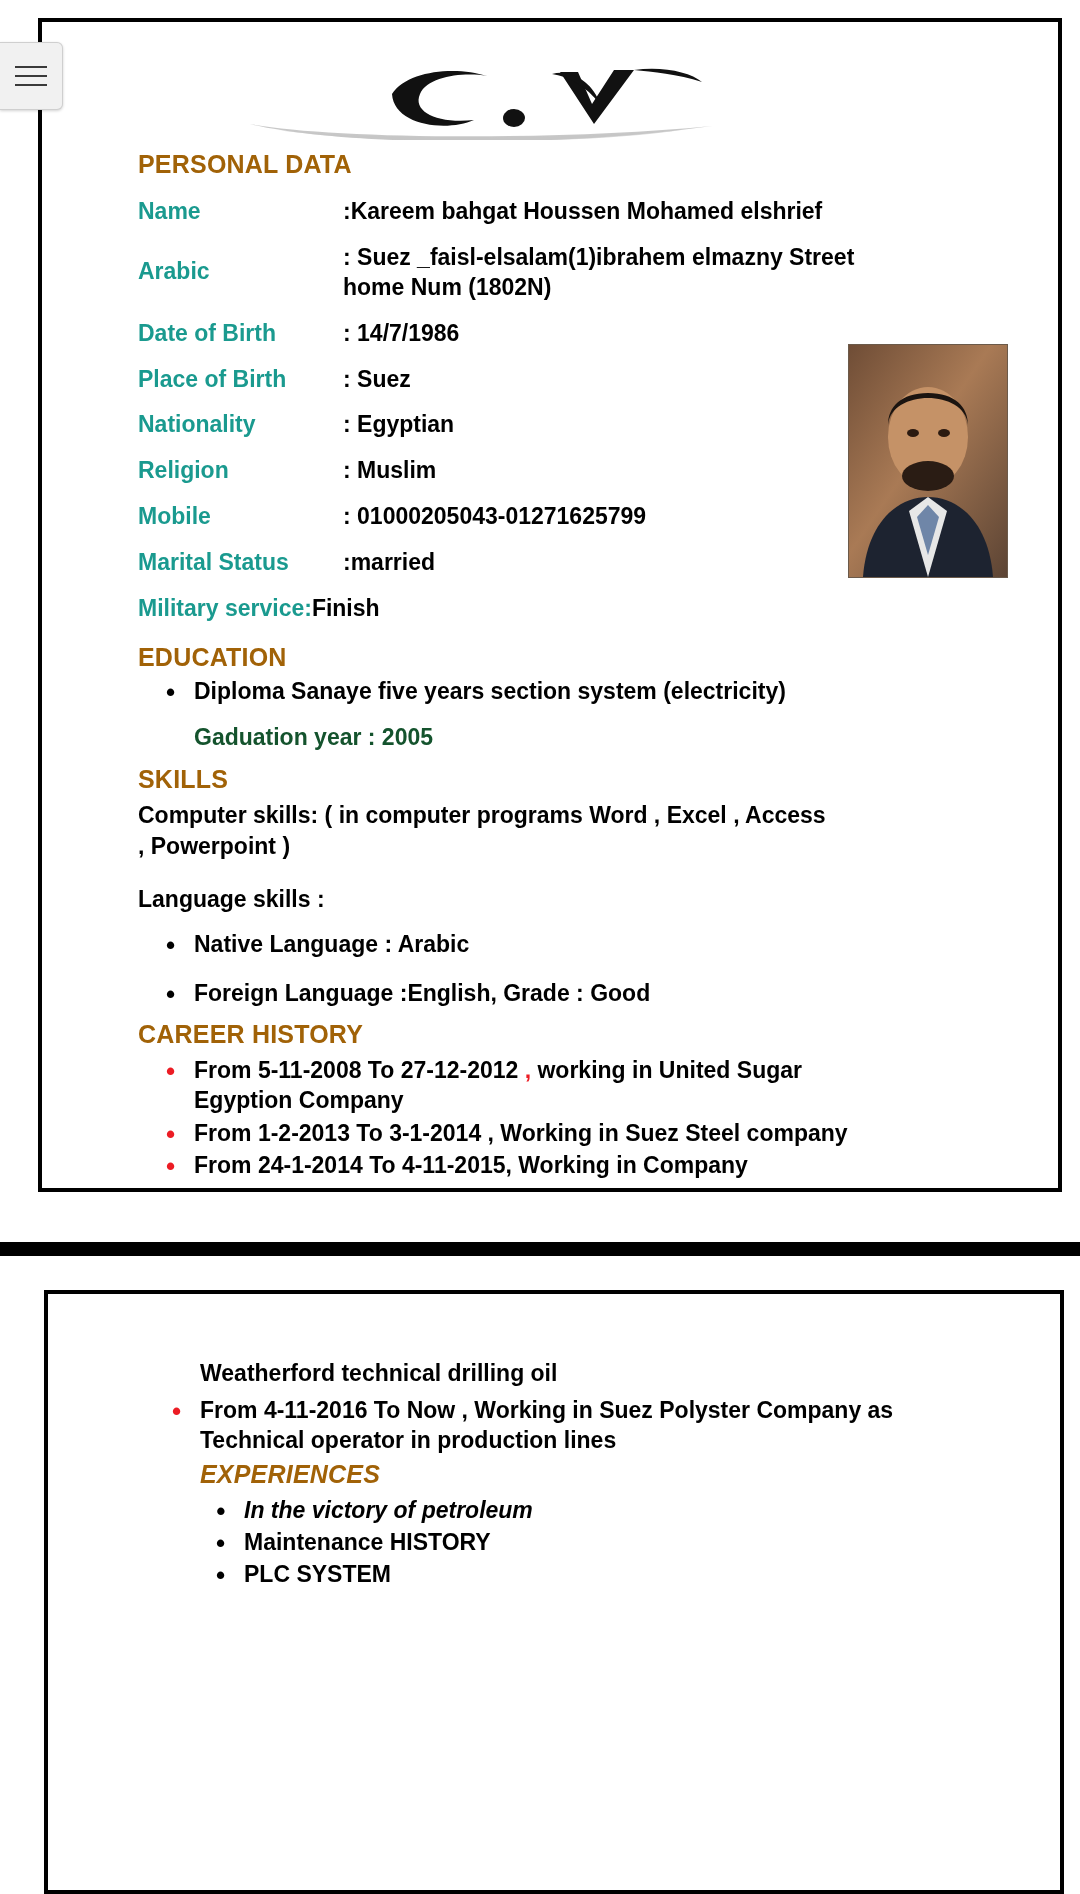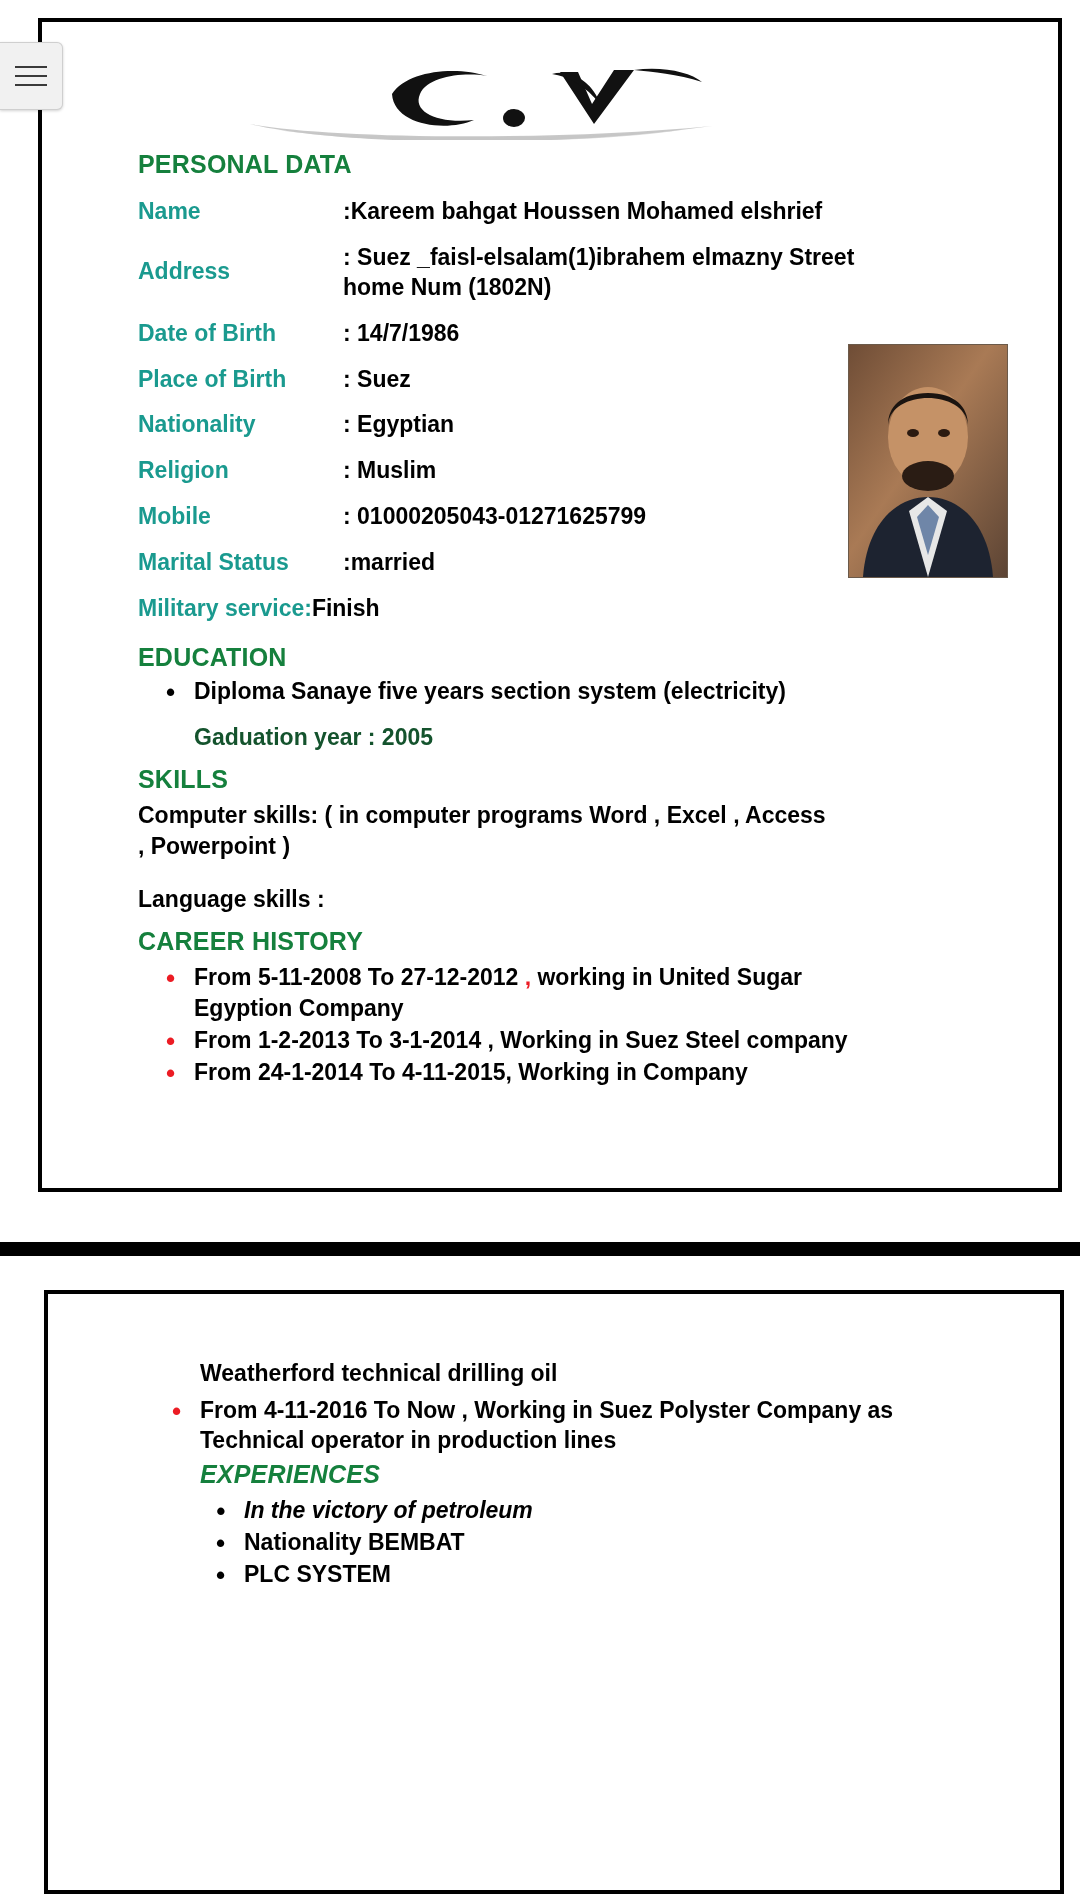--- a/index.html
+++ b/index.html
@@ -81,21 +81,21 @@
     position: absolute;
     left: 200px;
     top: 42px;
     width: 540px;
     height: 76px;
   }
   .cv-logo svg { display: block; }
 
   
   .sec-head {
-    color: #15803d;
+    color: #a16207;
     font-weight: bold;
     font-size: 25px;
     letter-spacing: 0.2px;
   }
   .sec-head.italic { font-style: italic; }
 
   
   .pd-row {
     display: flex;
     align-items: flex-start;
@@ -232,21 +232,21 @@
 
     <div class="sec-head">PERSONAL DATA</div>
     <div class="gap-md"></div>
 
     <div class="pd-row">
       <div class="pd-label">Name</div>
       <div class="pd-value">:Kareem bahgat Houssen Mohamed elshrief</div>
     </div>
 
     <div class="pd-row tall">
-      <div class="pd-label">Address</div>
+      <div class="pd-label">Arabic</div>
       <div class="pd-value" style="max-width:540px;">:  Suez _faisl-elsalam(1)ibrahem elmazny Street home Num (1802N)</div>
     </div>
 
     <div class="pd-row">
       <div class="pd-label">Date of Birth</div>
       <div class="pd-value">:  14/7/1986</div>
     </div>
 
     <div class="pd-row">
       <div class="pd-label">Place of Birth</div>
@@ -280,20 +280,24 @@
     <div class="sec-head">EDUCATION</div>
     <ul class="bullets">
       <li>Diploma Sanaye five years section system (electricity)</li>
     </ul>
     <div class="edu-sub">Gaduation year : 2005</div>
 
     <div class="sec-head">SKILLS</div>
     <div class="body-text" style="max-width:690px;">Computer skills: ( in computer programs Word , Excel , Access , Powerpoint )</div>
     <div class="gap-sm"></div>
     <div class="body-text">Language skills :</div>
+    <ul class="bullets" style="margin-top:14px;">
+      <li style="margin-bottom:18px;">Native Language : Arabic</li>
+      <li>Foreign Language :English, Grade : Good</li>
+    </ul>
 
     <div class="sec-head" style="margin-top:12px;">CAREER HISTORY</div>
     <ul class="bullets red-dots tight" style="margin-top:6px;">
       <li style="max-width:700px;"><span>From 5-11-2008 To 27-12-2012 </span><span class="red-comma">,</span><span> working in United Sugar Egyption Company</span></li>
       <li>From 1-2-2013 To 3-1-2014 , Working in Suez Steel company</li>
       <li>From 24-1-2014 To 4-11-2015, Working in Company</li>
     </ul>
 
   </div>
 </div>
@@ -302,17 +306,17 @@
 
 <div class="page" id="page-2">
   <div class="inner" style="top:56px;">
     <div class="body-text" style="margin-left:56px;margin-top:8px;">Weatherford technical drilling oil</div>
     <ul class="bullets red-dots tight">
       <li style="max-width:720px;">From 4-11-2016  To Now , Working in Suez Polyster Company as Technical operator in production lines</li>
     </ul>
     <div class="sec-head italic" style="margin-left:56px;">EXPERIENCES</div>
     <ul class="bullets tight" style="padding-left:100px; margin-top:6px;">
       <li class="italic">In the victory of petroleum</li>
-      <li>Nationality BEMBAT</li>
+      <li>Maintenance HISTORY</li>
       <li>PLC SYSTEM</li>
     </ul>
   </div>
 </div>
 
 </body></html>

